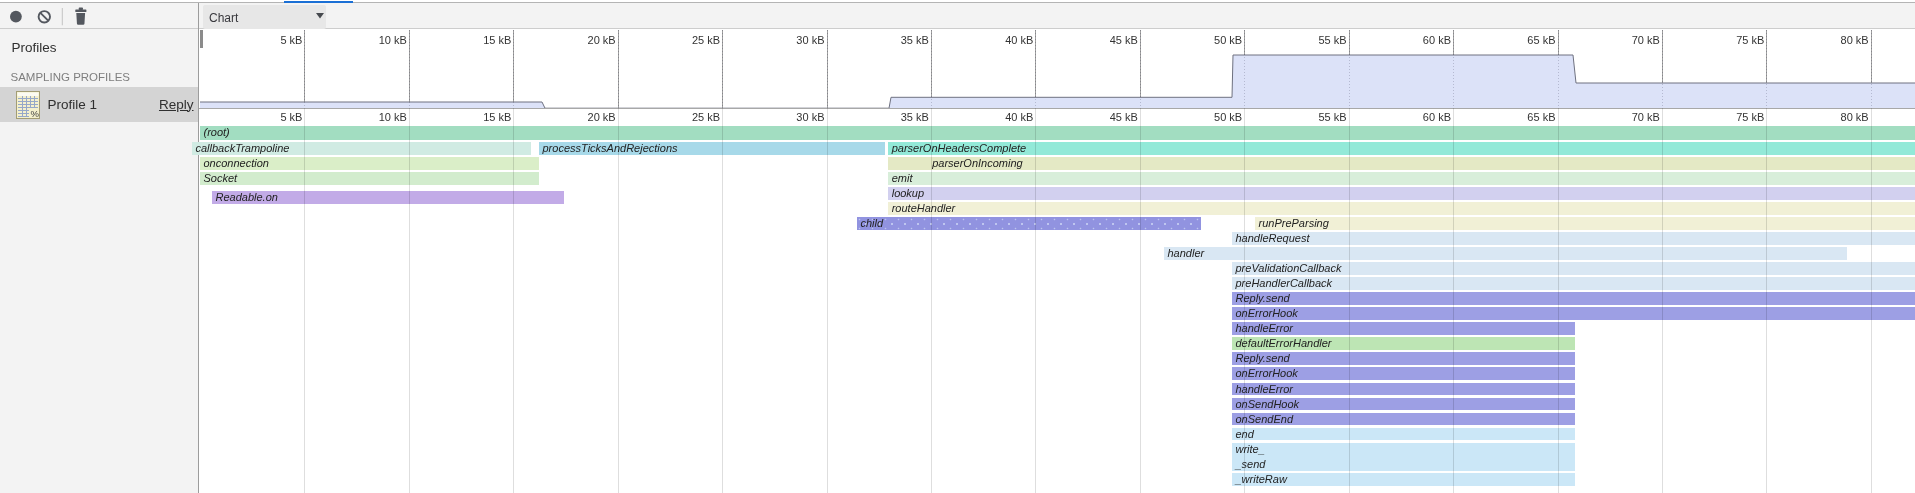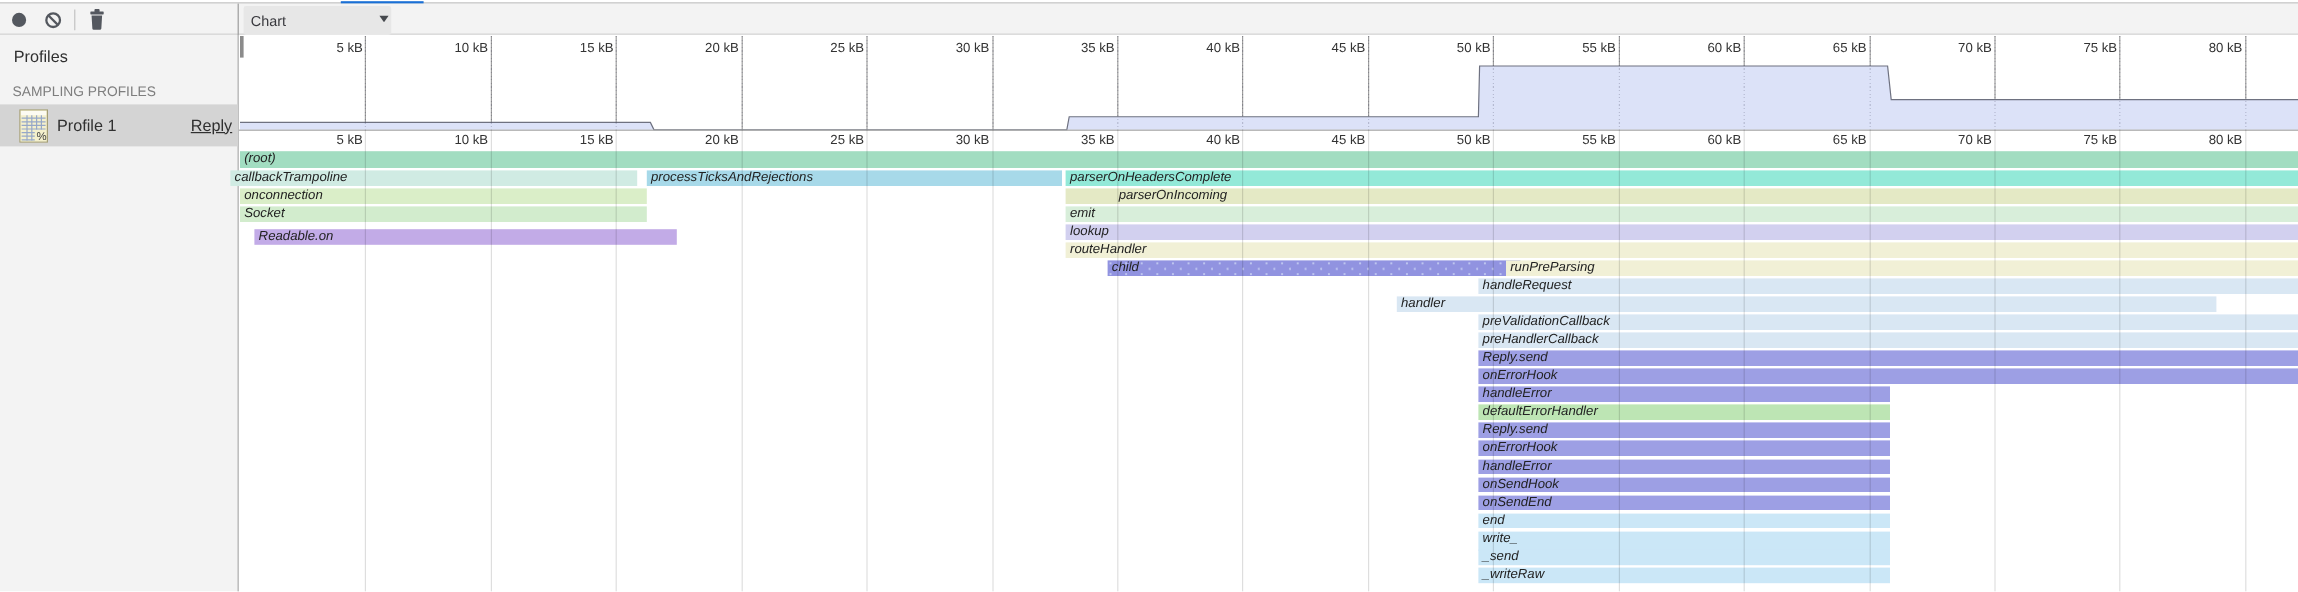--- a/index.html
+++ b/index.html
@@ -134,21 +134,21 @@
 <div class="bar" style="left:192px;top:142.03px;height:12.9px;width:339px;background:#d0ebe3;">callbackTrampoline</div>
 <div class="bar" style="left:539px;top:142.03px;height:12.9px;width:346.29999999999995px;background:#a7d9e9;">processTicksAndRejections</div>
 <div class="bar" style="left:888.2px;top:142.03px;height:12.9px;width:1026.8px;background:#93e9d8;">parserOnHeadersComplete</div>
 <div class="bar" style="left:200px;top:157.06px;height:12.9px;width:339px;background:#daeec8;">onconnection</div>
 <div class="bar" style="left:888.2px;top:157.06px;height:12.9px;width:1026.8px;background:#e4e9c5;padding-left:44px;">parserOnIncoming</div>
 <div class="bar" style="left:200px;top:172.09px;height:12.9px;width:339px;background:#d2eccd;">Socket</div>
 <div class="bar" style="left:888.2px;top:172.09px;height:12.9px;width:1026.8px;background:#d8eeda;">emit</div>
 <div class="bar" style="left:200px;top:191px;height:12.9px;width:352px;background:#c2abe7;margin-left:12px;">Readable.on</div>
 <div class="bar" style="left:888.2px;top:187.12px;height:12.9px;width:1026.8px;background:#d2d0ef;">lookup</div>
 <div class="bar" style="left:888.2px;top:202.15px;height:12.9px;width:1026.8px;background:#f1f0d6;">routeHandler</div>
-<div class="bar" style="left:923px;top:217.18px;height:12.9px;width:343.79999999999995px;background:#9193e0;background-image:radial-gradient(circle at 2.5px 2.5px, rgba(228,240,252,0.55) 0.8px, transparent 1.05px),radial-gradient(circle at 9px 7px, rgba(228,240,252,0.55) 0.8px, transparent 1.05px);background-size:13px 9px;">child</div>
+<div class="bar" style="left:857px;top:217.18px;height:12.9px;width:343.79999999999995px;background:#9193e0;background-image:radial-gradient(circle at 2.5px 2.5px, rgba(228,240,252,0.55) 0.8px, transparent 1.05px),radial-gradient(circle at 9px 7px, rgba(228,240,252,0.55) 0.8px, transparent 1.05px);background-size:13px 9px;">child</div>
 <div class="bar" style="left:1255px;top:217.18px;height:12.9px;width:683px;background:#f1f0d6;">runPreParsing</div>
 <div class="bar" style="left:1232px;top:232.21px;height:12.9px;width:683px;background:#d9e7f3;">handleRequest</div>
 <div class="bar" style="left:1164px;top:247.24px;height:12.9px;width:683px;background:#d9e7f3;">handler</div>
 <div class="bar" style="left:1232px;top:262.27px;height:12.9px;width:683px;background:#d9e7f3;">preValidationCallback</div>
 <div class="bar" style="left:1232px;top:277.30px;height:12.9px;width:683px;background:#d9e7f3;">preHandlerCallback</div>
 <div class="bar" style="left:1232px;top:292.33px;height:12.9px;width:683px;background:#9d9fe4;">Reply.send</div>
 <div class="bar" style="left:1232px;top:307.36px;height:12.9px;width:683px;background:#9d9fe4;">onErrorHook</div>
 <div class="bar" style="left:1232px;top:322.39px;height:12.9px;width:343px;background:#9d9fe4;">handleError</div>
 <div class="bar" style="left:1232px;top:337.42px;height:12.9px;width:343px;background:#bde5b4;">defaultErrorHandler</div>
 <div class="bar" style="left:1232px;top:352.45px;height:12.9px;width:343px;background:#9d9fe4;">Reply.send</div>

